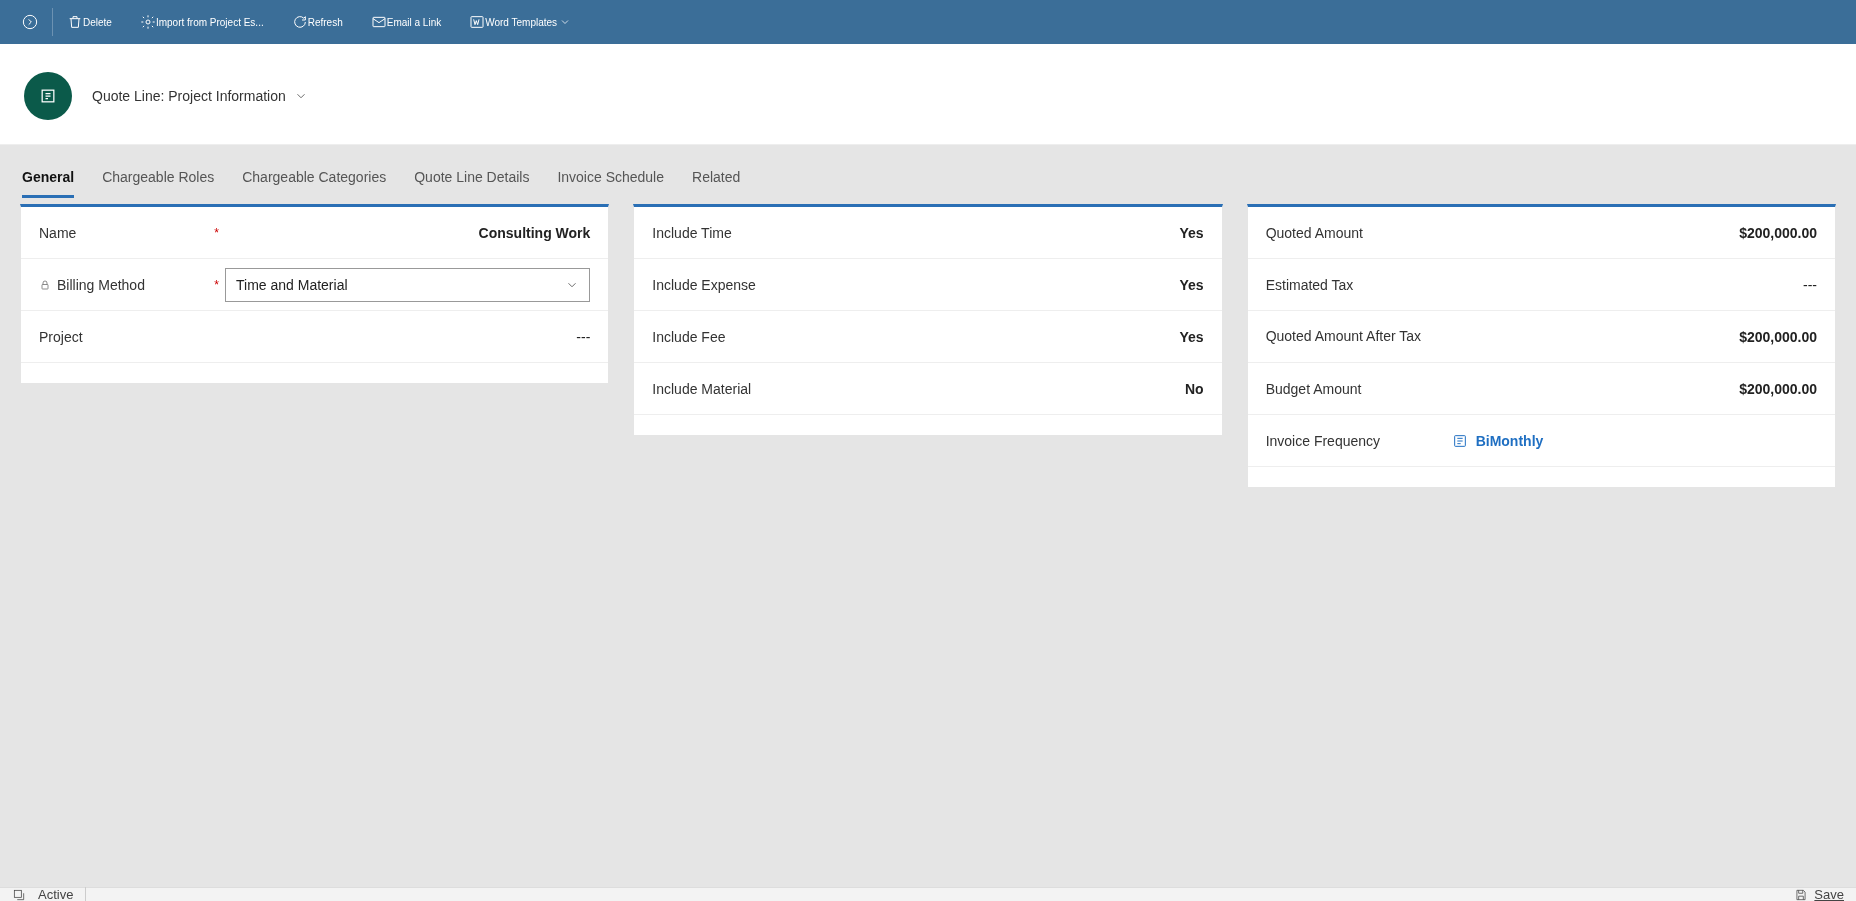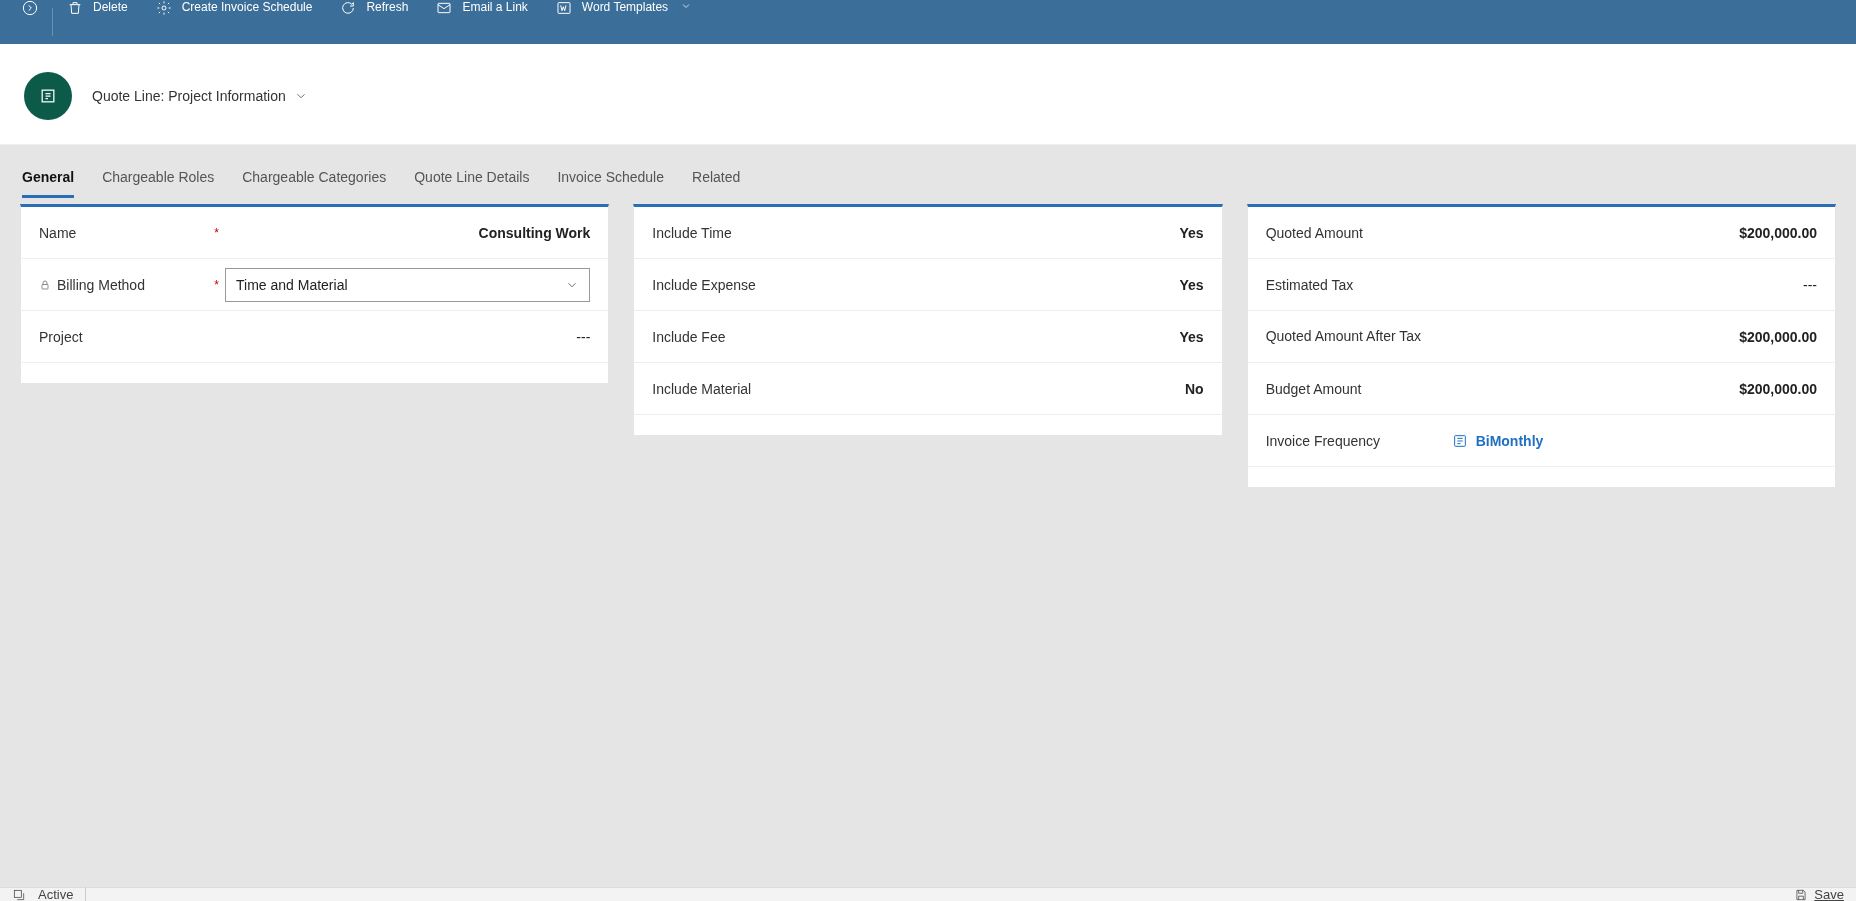--- a/index.html
+++ b/index.html
@@ -1,21 +1,21 @@
 <!DOCTYPE html>
 <html><head>
 <meta charset="utf-8">
 <style>
 * { margin: 0; padding: 0; box-sizing: border-box; font-family: "Segoe UI", Arial, sans-serif; }
 html, body { height: 100%; }
 body { display: flex; flex-direction: column; background: #fff; color: #333; font-size: 14px; }
 
 
 .cmdbar { background: #3b6e98; color: #fff; display: flex; align-items: center; height: 44px; padding: 0 8px; gap: 0; }
-.cmdbar .bar-btn { display: flex; gap: 10px; padding: 0 14px; height: 100%; cursor: pointer; white-space: nowrap; font-size: 12px; }
+.cmdbar .bar-btn { display: flex; align-items: center; gap: 0; padding: 0 14px; height: 100%; cursor: pointer; white-space: nowrap; font-size: 10px; }
 .cmdbar .sep { width: 1px; height: 28px; background: rgba(255,255,255,0.25); }
 .cmdbar svg { width: 16px; height: 16px; fill: none; stroke: #fff; stroke-width: 1.5; }
 .cmdbar .chev { width: 12px; height: 12px; margin-left: 2px; }
 
 
 .header { display: flex; align-items: center; gap: 20px; padding: 28px 24px 24px 24px; }
 .header .badge { width: 48px; height: 48px; border-radius: 50%; background: #0b5a4a; display: flex; align-items: center; justify-content: center; }
 .header .badge svg { width: 20px; height: 20px; stroke: #fff; fill: none; stroke-width: 1.5; }
 .header .crumb { font-size: 14px; color: #333; display: flex; align-items: center; gap: 8px; cursor: pointer; }
 .header .crumb svg { width: 14px; height: 14px; stroke: #555; fill: none; stroke-width: 1.5; }
@@ -67,21 +67,21 @@
     <svg viewBox="0 0 24 24">
         <path d="M4 7h16M9 7V4h6v3M6 7l1 13h10l1-13"></path>
       </svg>
     <span>Delete</span>
   </div>
   <div class="bar-btn">
     <svg viewBox="0 0 24 24">
         <circle cx="12" cy="12" r="3"></circle>
         <path d="M12 2v3M12 19v3M4.2 4.2l2 2M17.8 17.8l2 2M2 12h3M19 12h3M4.2 19.8l2-2M17.8 6.2l2-2"></path>
       </svg>
-    <span>Create Invoice Schedule</span>
+    <span>Import from Project Es...</span>
   </div>
   <div class="bar-btn">
     <svg viewBox="0 0 24 24">
         <path d="M20 12a8 8 0 1 1-2.3-5.7L20 4M20 4v5h-5"></path>
       </svg>
     <span>Refresh</span>
   </div>
   <div class="bar-btn">
     <svg viewBox="0 0 24 24">
         <rect x="3" y="5" width="18" height="14" rx="1"></rect>

